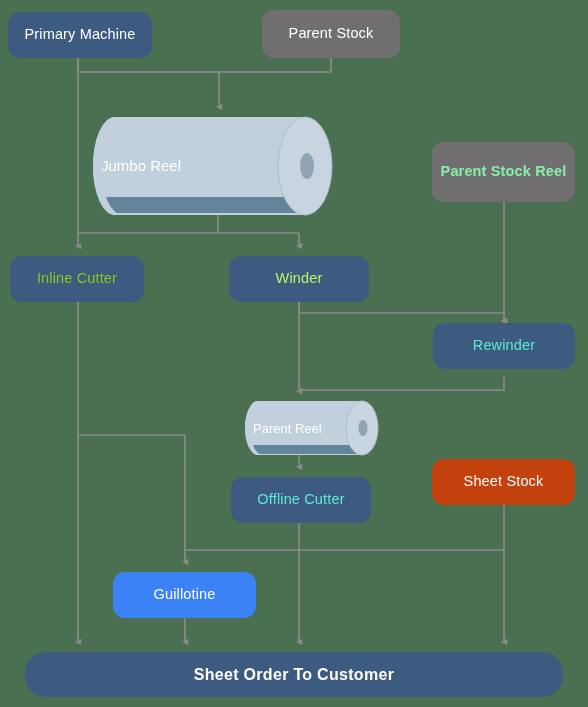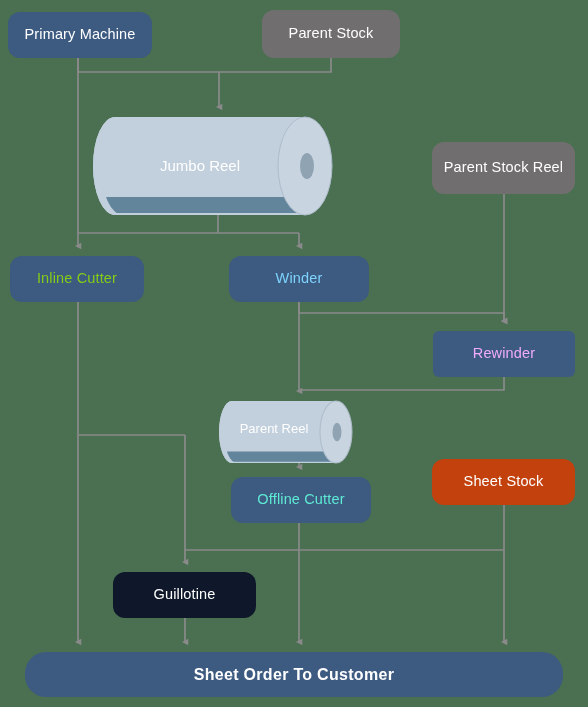--- a/index.html
+++ b/index.html
@@ -67,21 +67,20 @@
     position: absolute;
     left: 0; top: 0;
     width: 100%;
     height: 100%;
     overflow: visible;
   }
   .reel .reel-label {
     position: absolute;
     left: 0;
     width: 100%;
-    text-align: center;
     color: #ffffff;
     font-family: "Liberation Sans", sans-serif;
     line-height: 1;
     user-select: none;
     pointer-events: none;
     padding-left: 8px;
   }
   #node-jumbo-reel .reel-label {
     top: 41px;
     font-size: 15px;
@@ -162,56 +161,56 @@
 
       <path d="M 22,0 A 22,49 0 0 0 22,98 L 30,98 A 22,49 0 0 1 30,0 Z" fill="#c2cfdc"></path>
 
       <ellipse cx="212" cy="49" rx="27" ry="49" fill="#c8d4e0" stroke="#aebccb" stroke-width="1"></ellipse>
 
       <ellipse cx="214" cy="49" rx="7" ry="13" fill="#8fa3b3"></ellipse>
     </svg>
     <div class="reel-label" style="color: rgb(255, 255, 255);">Jumbo Reel</div>
   </div>
 
-  <div class="node stock" id="node-parent-stock-reel" style="left: 432px; top: 142px; width: 143px; height: 52px; background: rgb(112, 110, 110); color: #ffffff;">
+  <div class="node stock" id="node-parent-stock-reel" style="left: 432px; top: 142px; width: 143px; height: 60px; background: rgb(112, 110, 110); color: #86efac; font-weight: bold;">
     <span>Parent Stock Reel</span>
   </div>
 
   <div class="node process" id="node-inline-cutter" style="left: 10px; top: 256px; width: 134px; height: 46px; background: rgb(61, 90, 128); color: #84cc16;">
     <span>Inline Cutter</span>
   </div>
 
-  <div class="node process" id="node-winder" style="left: 229px; top: 256px; width: 140px; height: 46px; background: rgb(61, 90, 128); color: #7dd3fc;">
+  <div class="node process" id="node-winder" style="left: 229px; top: 256px; width: 140px; height: 46px; background: rgb(61, 90, 128); color: #bef264;">
     <span>Winder</span>
   </div>
 
-  <div class="node process" id="node-rewinder" style="left: 433px; top: 331px; width: 142px; height: 46px; background: rgb(61, 90, 128); color: #f0abfc; border-radius: 6px;">
+  <div class="node process" id="node-rewinder" style="left: 433px; top: 323px; width: 142px; height: 46px; background: rgb(61, 90, 128); color: #5eead4;">
     <span>Rewinder</span>
   </div>
 
-  <div class="reel" id="node-parent-reel" style="left:219px; top:401px; width:136px; height:62px;text-decoration:underline;">
+  <div class="reel" id="node-parent-reel" style="left:245px; top:401px; width:136px; height:54px;text-decoration:underline;">
     <svg class="reel-svg" viewBox="0 0 136 54" preserveAspectRatio="none">
       <path d="M 13,0 L 117,0 L 117,54 L 13,54 A 13,27 0 0 1 13,0 Z" fill="#c2cfdc"></path>
       <path d="M 7,44 L 117,44 L 117,53 L 13,53 A 13,27 0 0 1 5,48 Z" fill="#5a7f96" opacity="0.92"></path>
       <path d="M 13,0 A 13,27 0 0 0 13,54 L 18,54 A 13,27 0 0 1 18,0 Z" fill="#c2cfdc"></path>
       <ellipse cx="117" cy="27" rx="16" ry="27" fill="#c8d4e0" stroke="#aebccb" stroke-width="1"></ellipse>
       <ellipse cx="118" cy="27" rx="4.5" ry="8" fill="#8fa3b3"></ellipse>
     </svg>
     <div class="reel-label" style="color: rgb(255, 255, 255);">Parent Reel</div>
   </div>
 
   <div class="node stock" id="node-sheet-stock" style="left: 432px; top: 459px; width: 143px; height: 46px; background: #c2410c; color: rgb(255, 255, 255);">
     <span>Sheet Stock</span>
   </div>
 
   <div class="node process" id="node-offline-cutter" style="left: 231px; top: 477px; width: 140px; height: 46px; background: rgb(61, 90, 128); color: #5eead4;">
     <span>Offline Cutter</span>
   </div>
 
-  <div class="node process" id="node-guillotine" style="left: 113px; top: 572px; width: 143px; height: 46px; background: #0f172a; color: rgb(255, 255, 255);">
+  <div class="node process" id="node-guillotine" style="left: 113px; top: 572px; width: 143px; height: 46px; background: #3b82f6; color: rgb(255, 255, 255);">
     <span>Guillotine</span>
   </div>
 
   <div class="node terminal" id="node-sheet-order" style="left: 25px; top: 652px; width: 538px; height: 45px; background: rgb(61, 90, 128); color: rgb(255, 255, 255);">
     <span>Sheet Order To Customer</span>
   </div>
 
 </div>
 
 </body></html>

